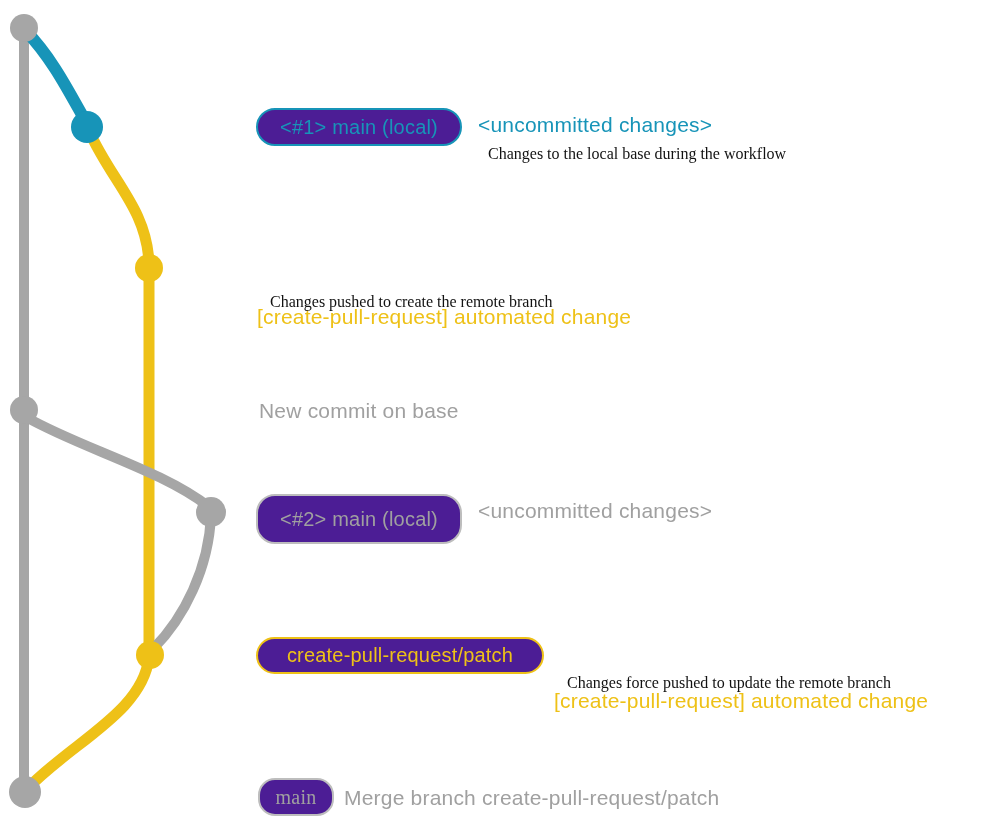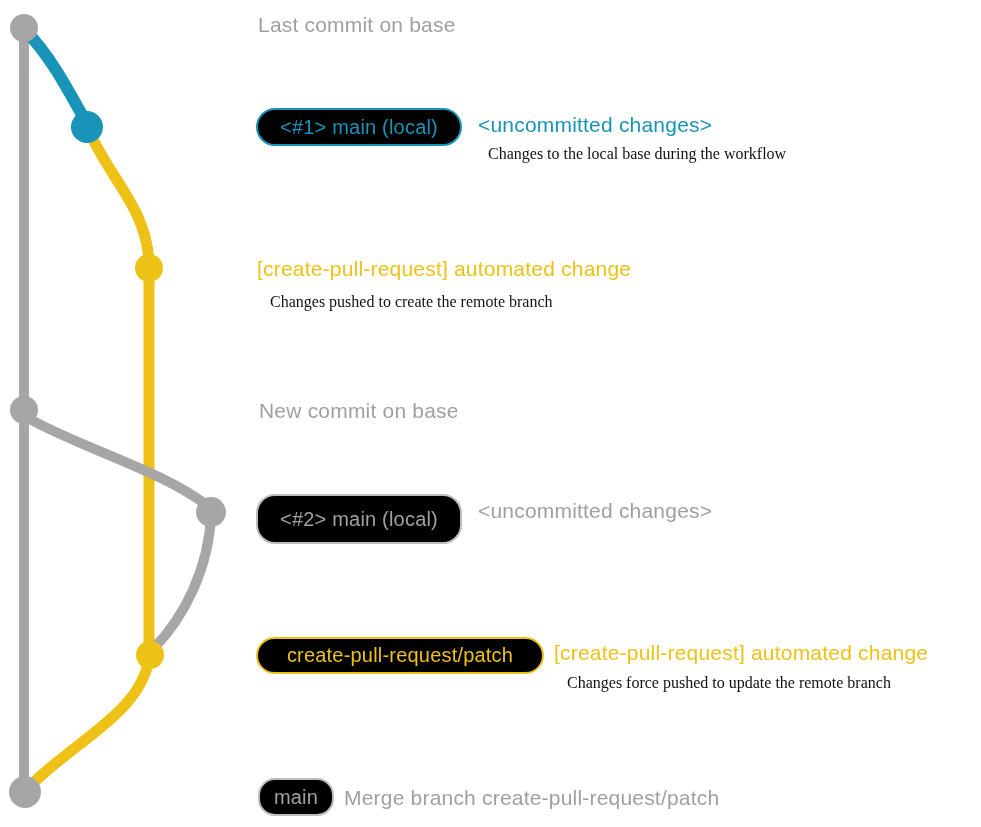--- a/index.html
+++ b/index.html
@@ -20,33 +20,33 @@
   .fill-blue{fill:var(--c-blue);}
   .fill-yellow{fill:var(--c-yellow);}
 
   .abs{position:absolute;white-space:nowrap;}
 
   .note-gray{
     font-size:21px;color:var(--c-gray-text);letter-spacing:.2px;
   }
   .headline{font-size:21px;letter-spacing:.2px;text-align:right;}
   .headline.blue{color:var(--c-blue);}
-  .headline.yellow{color:var(--c-yellow);}
+  .headline.yellow{color:var(--c-yellow);margin-top:48px;}
   .headline.gray{color:var(--c-gray-text);}
 
   .caption{
     font-family:"Liberation Serif", serif;
     font-size:16px;color:var(--c-caption);
   }
 
   .tag{
     display:flex;align-items:center;justify-content:center;
     box-sizing:border-box;
     font-size:20px;letter-spacing:.2px;
-    border-radius:19px;background:#000000;
+    border-radius:19px;background:#4c1d95;
   }
   .tag.blue-tag{border:2px solid var(--c-blue);color:var(--c-blue);}
   .tag.gray-tag{border:2px solid var(--c-gray-border);color:var(--c-gray-text);}
   .tag.yellow-tag{border:2px solid var(--c-yellow);color:var(--c-yellow);}
 </style>
 </head>
 <body>
 
 <div id="stage">
 
@@ -68,34 +68,33 @@
 
     <circle cx="24" cy="28" r="14" class="fill-gray"></circle>
     <circle cx="24" cy="410" r="14" class="fill-gray"></circle>
     <circle cx="211" cy="512" r="15" class="fill-gray"></circle>
     <circle cx="25" cy="792" r="16" class="fill-gray"></circle>
     <circle cx="87" cy="127" r="16" class="fill-blue"></circle>
     <circle cx="149" cy="268" r="14" class="fill-yellow"></circle>
     <circle cx="150" cy="655" r="14" class="fill-yellow"></circle>
   </svg>
 
-  <div class="abs note-gray" style="left:258px;top:13px;">Last commit on base</div>
 
   <div class="abs tag blue-tag" style="left:256px;top:108px;width:206px;height:38px;">&lt;#1&gt; main (local)</div>
   <div class="abs headline blue" style="left:478px;top:113px;">&lt;uncommitted changes&gt;</div>
   <div class="abs caption" style="left:488px;top:145px;">Changes to the local base during the workflow</div>
 
   <div class="abs headline yellow" style="left:257px;top:257px;">[create-pull-request] automated change</div>
   <div class="abs caption" style="left:270px;top:293px;">Changes pushed to create the remote branch</div>
 
   <div class="abs note-gray" style="left:259px;top:399px;">New commit on base</div>
 
   <div class="abs tag gray-tag" style="left:256px;top:494px;width:206px;height:50px;">&lt;#2&gt; main (local)</div>
   <div class="abs headline gray" style="left:478px;top:499px;">&lt;uncommitted changes&gt;</div>
 
   <div class="abs tag yellow-tag" style="left:256px;top:637px;width:288px;height:37px;">create-pull-request/patch</div>
   <div class="abs headline yellow" style="left:554px;top:641px;">[create-pull-request] automated change</div>
   <div class="abs caption" style="left:567px;top:674px;">Changes force pushed to update the remote branch</div>
 
-  <div class="abs tag gray-tag" style="left:258px;top:778px;width:76px;height:38px;border-radius:17px;">main</div>
+  <div class="abs tag gray-tag" style="left:258px;top:778px;width:76px;height:38px;border-radius:17px;font-family:Liberation Serif, serif;">main</div>
   <div class="abs note-gray" style="left:344px;top:786px;">Merge branch create-pull-request/patch</div>
 
 </div>
 
 </body></html>

